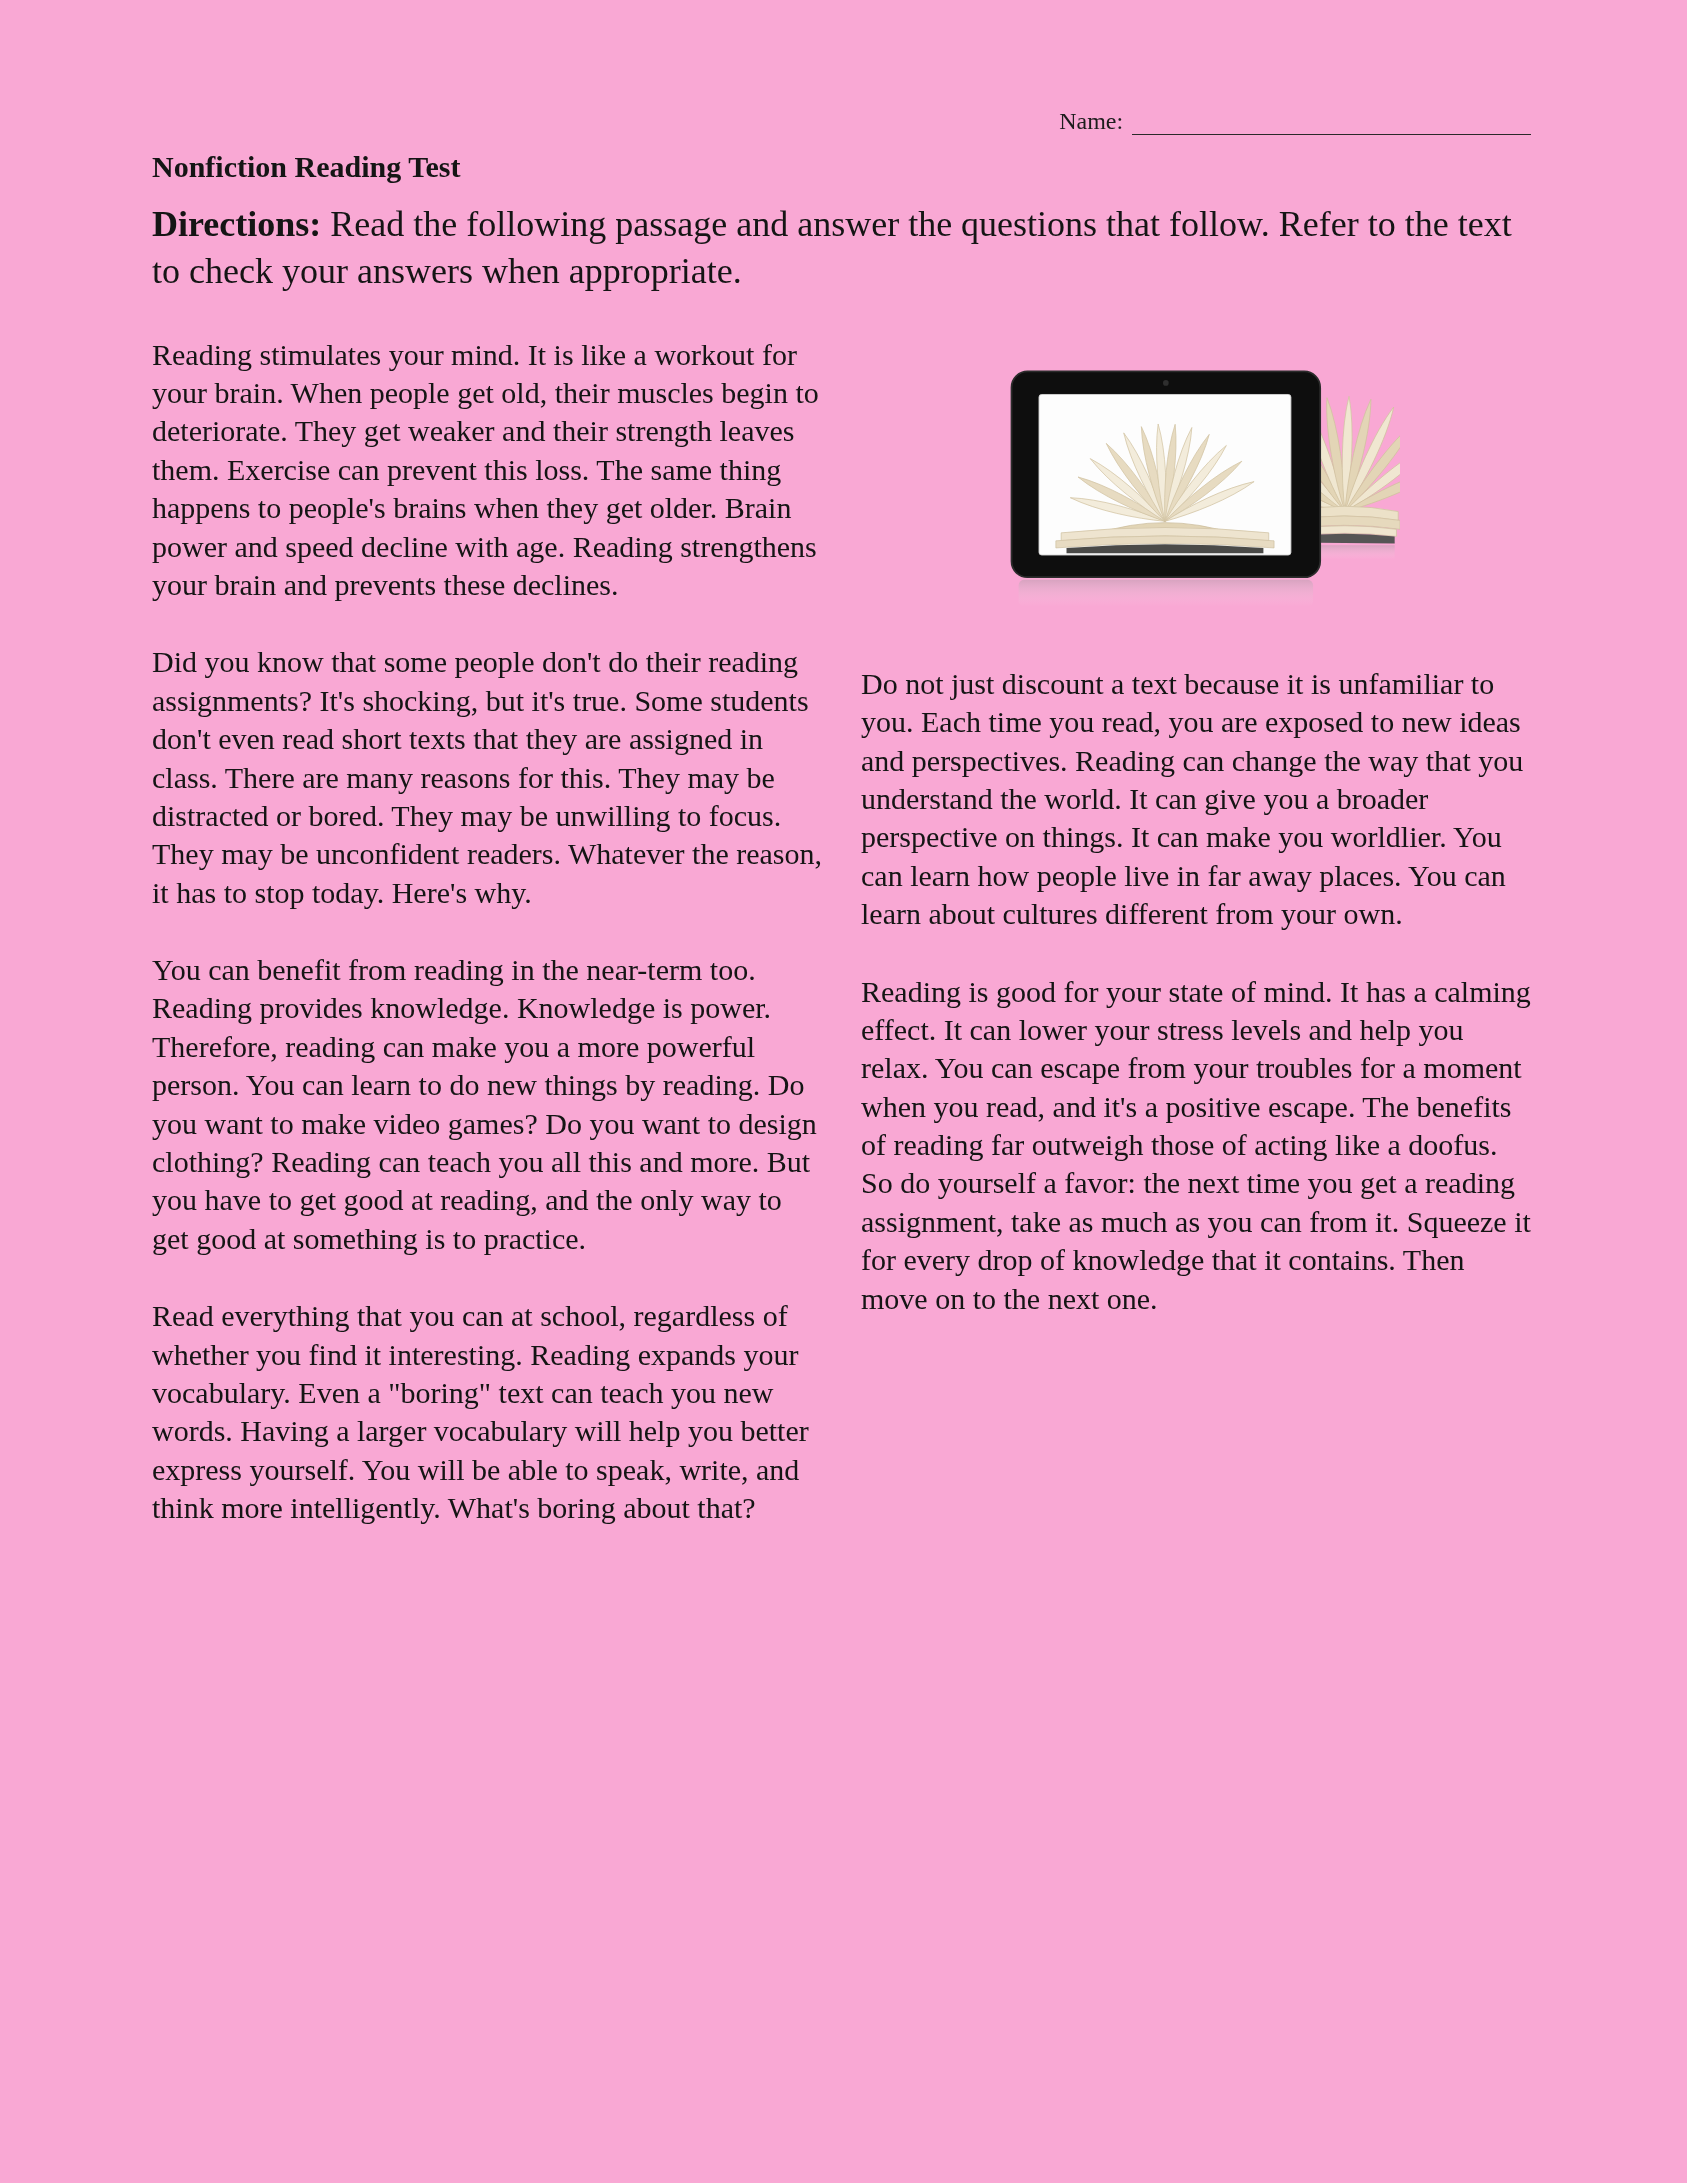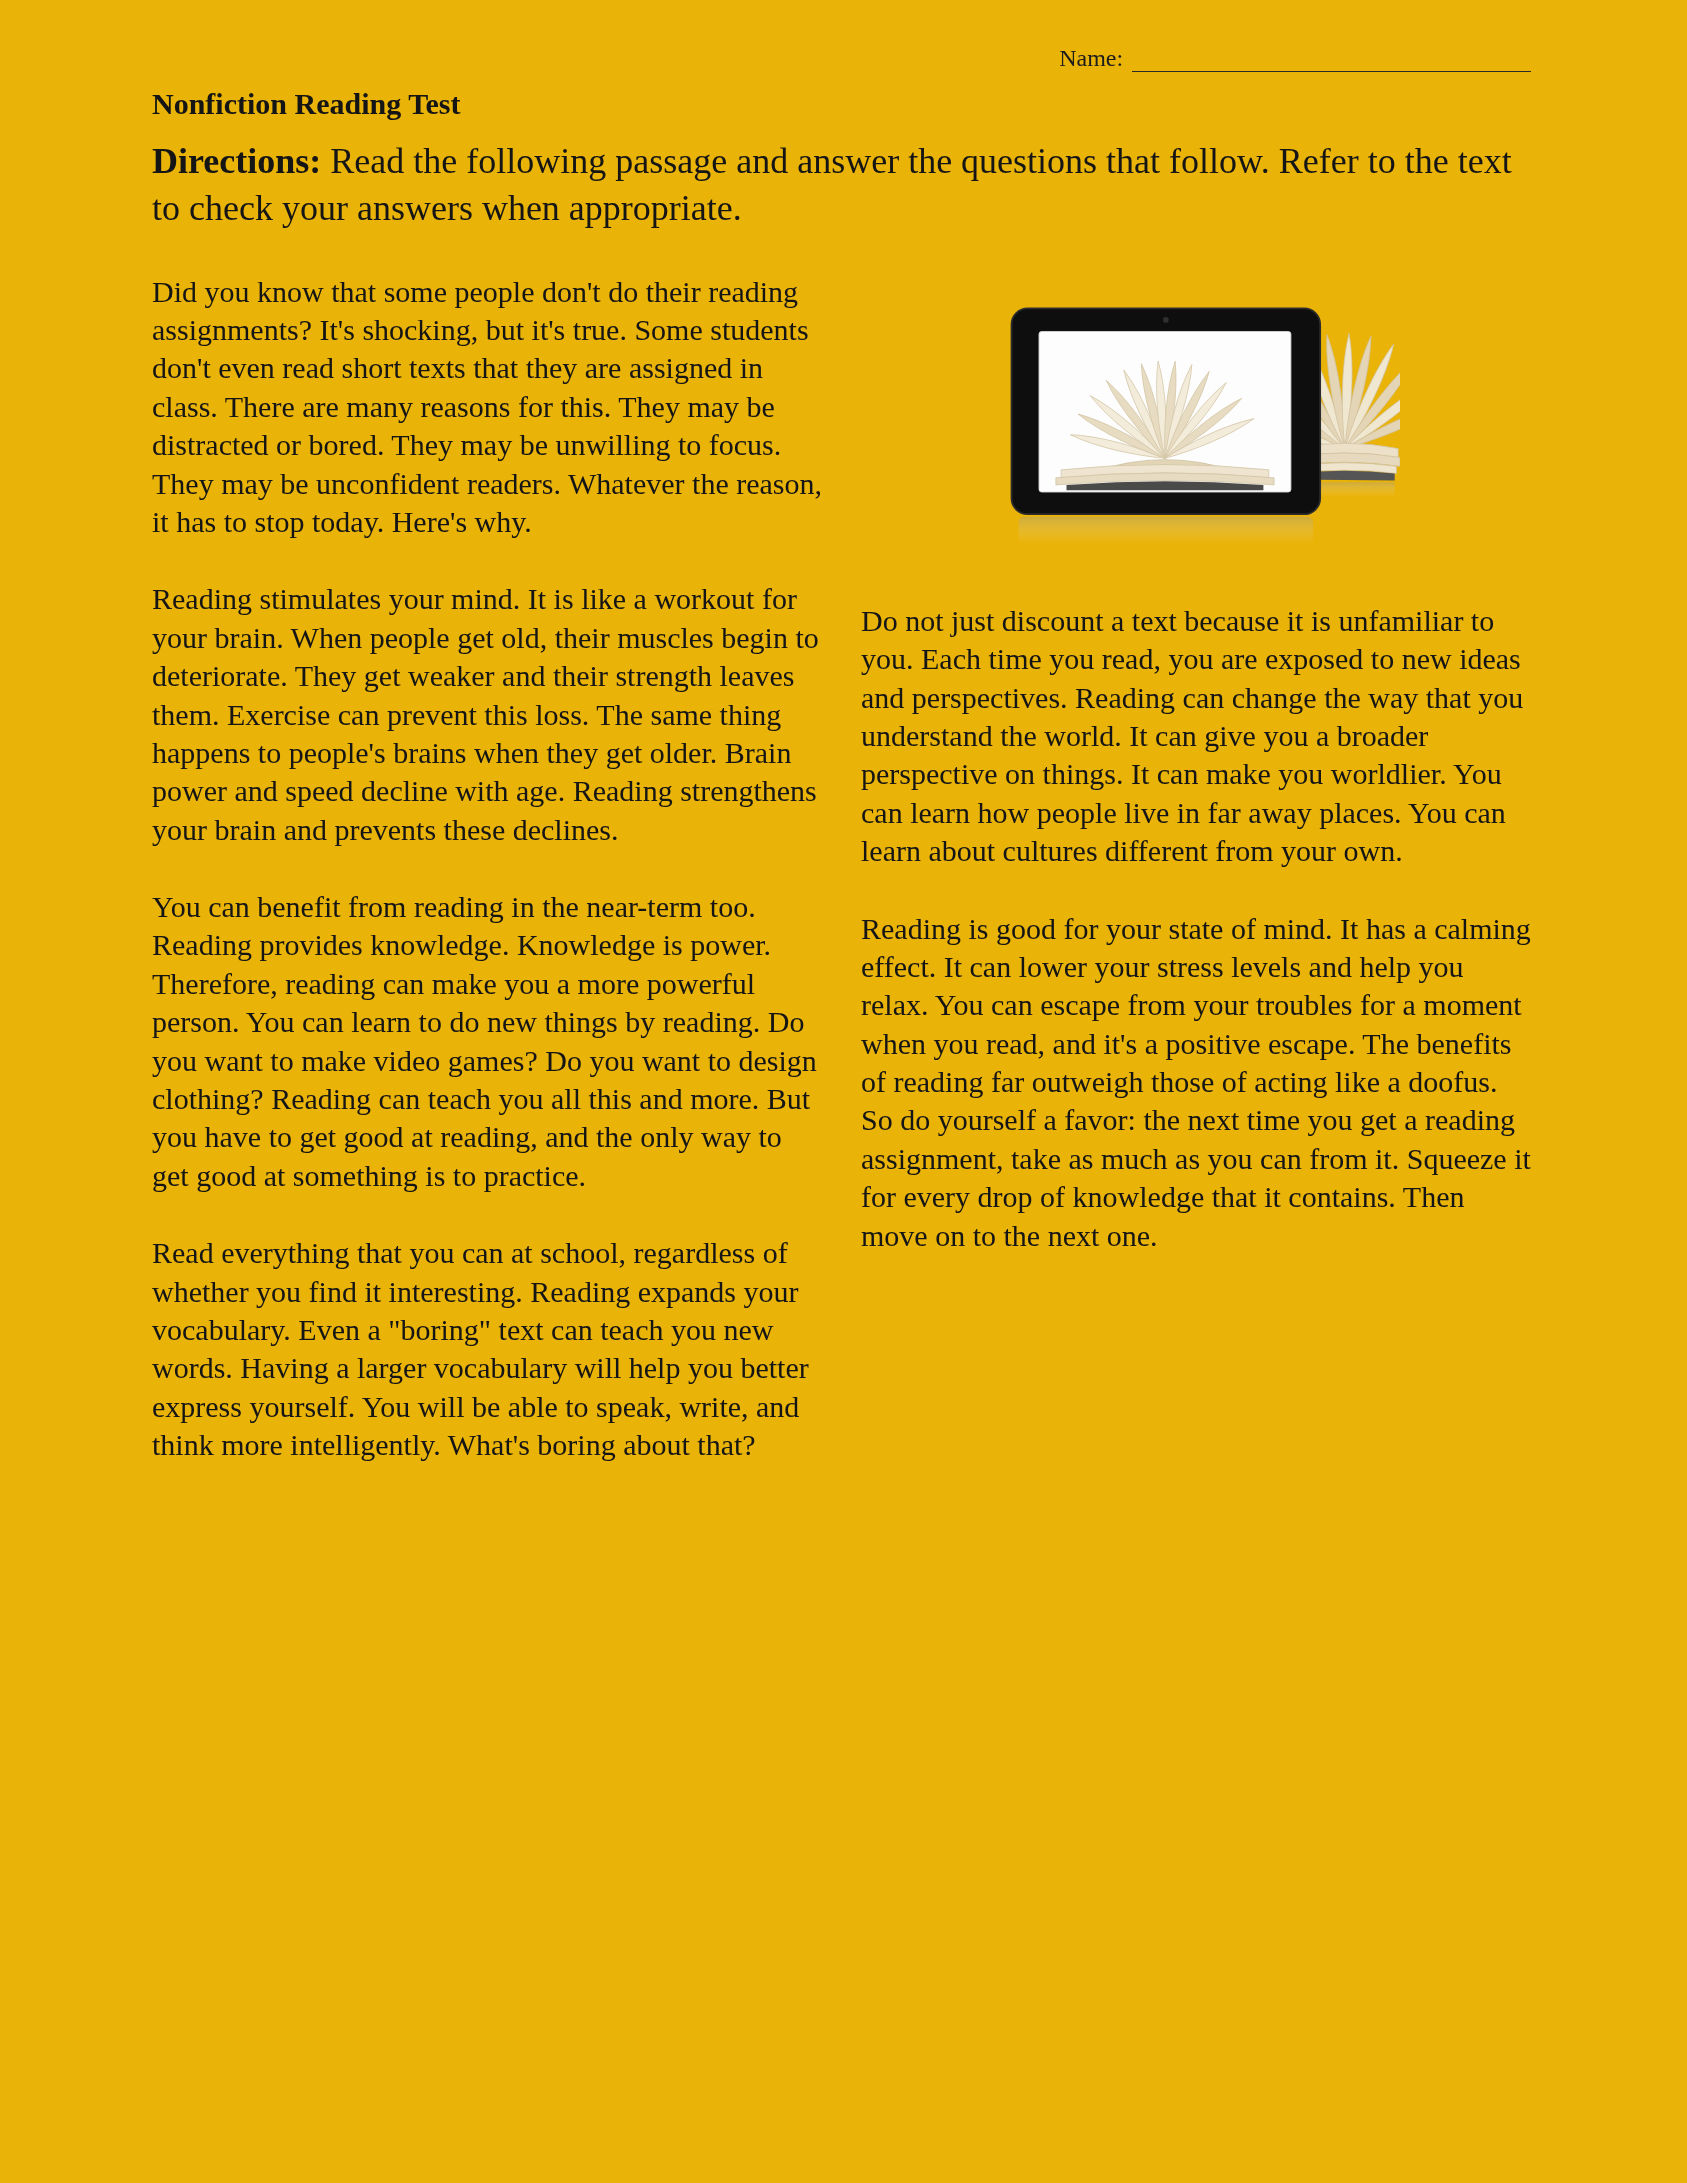--- a/index.html
+++ b/index.html
@@ -1,19 +1,19 @@
 <!DOCTYPE html>
 <html style="font-size:14px"><head>
 <meta charset="utf-8">
 <style>
   html,body{margin:0;padding:0;background:#ffffff;}
   .page{
     width:1688px;height:2183px;box-sizing:border-box;
-    padding:44px 157px 53px 152px;
-    background:#eab308;color:#151515;
+    padding:107px 157px 53px 152px;
+    background:#f9a8d4;color:#151515;
     font-family:"Liberation Serif", serif;
     position:relative;overflow:hidden;
   }
   .name-row{display:flex;justify-content:flex-end;align-items:flex-end;font-size:24px;height:28px;margin-bottom:14px;}
   .name-label{margin-right:8.8px;color:#1d1d1d;}
   .name-line{display:inline-block;width:399px;height:23px;border-bottom:1.8px solid #2a2a2a;}
   .title{font-size:30px;font-weight:700;margin:7px 0 0 0;line-height:1.2;}
   .subtitle{font-size:38px;font-weight:700;margin:5.3px 0 0 0;line-height:1.2;}
   .directions{font-size:36px;line-height:1.3;margin:16px 0 0 0;}
   .directions strong{font-weight:700;}
@@ -33,22 +33,22 @@
     <span class="name-line"></span>
   </div>
 
   <h1 class="title">Nonfiction Reading Test</h1>
 
   <p class="directions"><strong>Directions:</strong><span> Read the following passage and answer the questions that follow. Refer to the text to check your answers when appropriate.</span></p>
 
   <div class="columns">
 
     <div class="col">
+      <p>Reading stimulates your mind. It is like a workout for your brain. When people get old, their muscles begin to deteriorate. They get weaker and their strength leaves them. Exercise can prevent this loss. The same thing happens to people's brains when they get older. Brain power and speed decline with age. Reading strengthens your brain and prevents these declines.</p>
       <p>Did you know that some people don't do their reading assignments? It's shocking, but it's true. Some students don't even read short texts that they are assigned in class. There are many reasons for this. They may be distracted or bored. They may be unwilling to focus. They may be unconfident readers. Whatever the reason, it has to stop today. Here's why.</p>
-      <p>Reading stimulates your mind. It is like a workout for your brain. When people get old, their muscles begin to deteriorate. They get weaker and their strength leaves them. Exercise can prevent this loss. The same thing happens to people's brains when they get older. Brain power and speed decline with age. Reading strengthens your brain and prevents these declines.</p>
       <p>You can benefit from reading in the near-term too. Reading provides knowledge. Knowledge is power. Therefore, reading can make you a more powerful person. You can learn to do new things by reading. Do you want to make video games? Do you want to design clothing? Reading can teach you all this and more. But you have to get good at reading, and the only way to get good at something is to practice.</p>
       <p>Read everything that you can at school, regardless of whether you find it interesting. Reading expands your vocabulary. Even a "boring" text can teach you new words. Having a larger vocabulary will help you better express yourself. You will be able to speak, write, and think more intelligently. What's boring about that?</p>
     </div>
 
     <div class="col">
 
       <div class="photo">
         <svg viewBox="0 0 460 290" xmlns="http://www.w3.org/2000/svg">
           <defs>
             <linearGradient id="rg" x1="0" y1="0" x2="0" y2="1">

